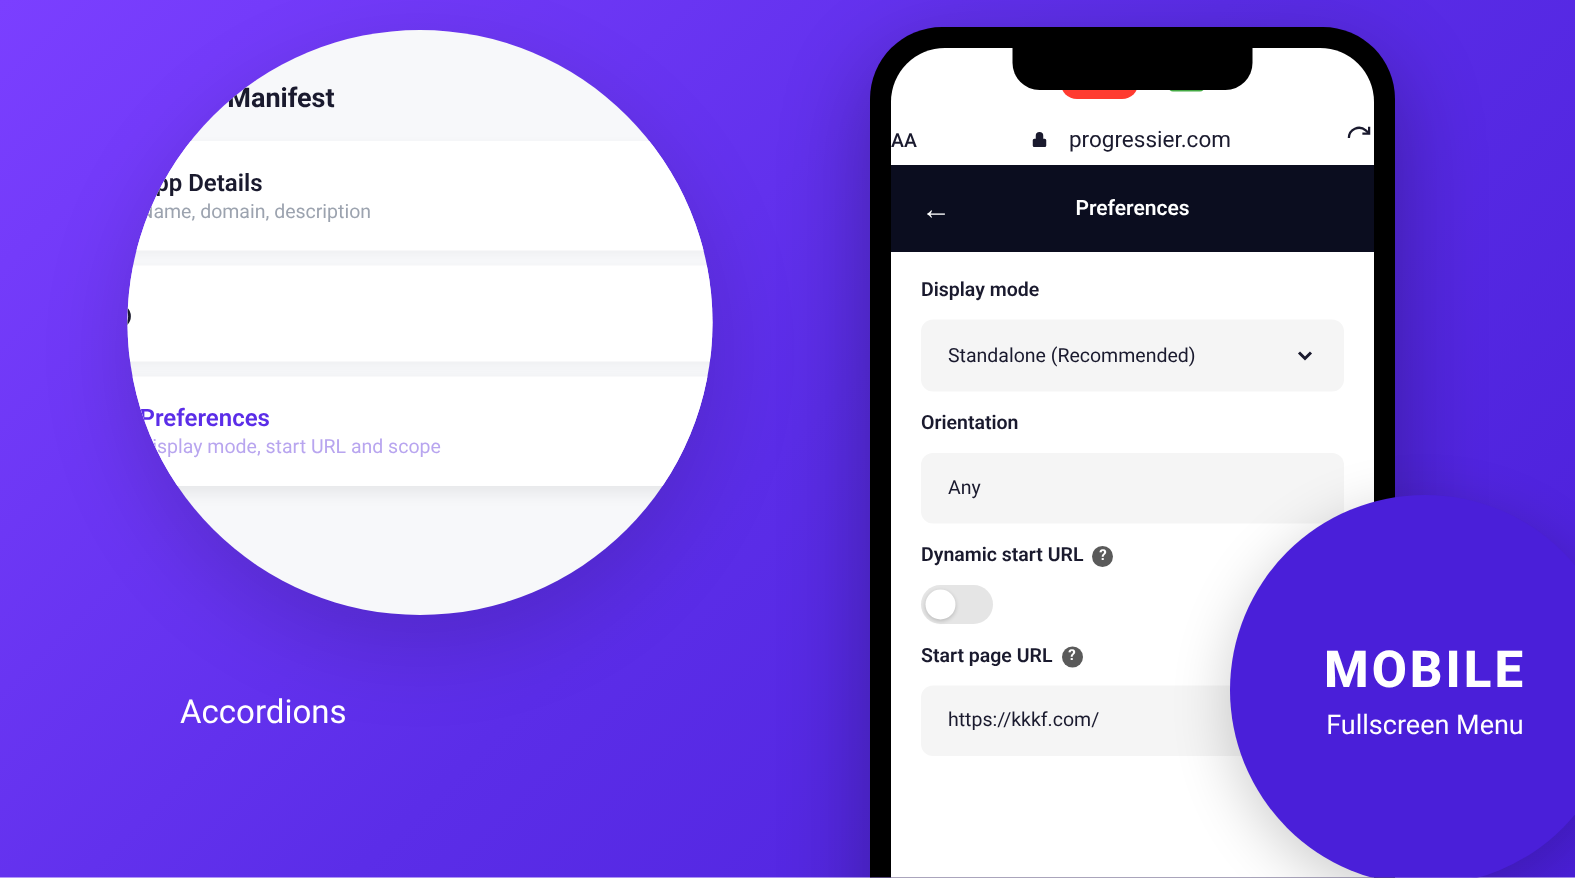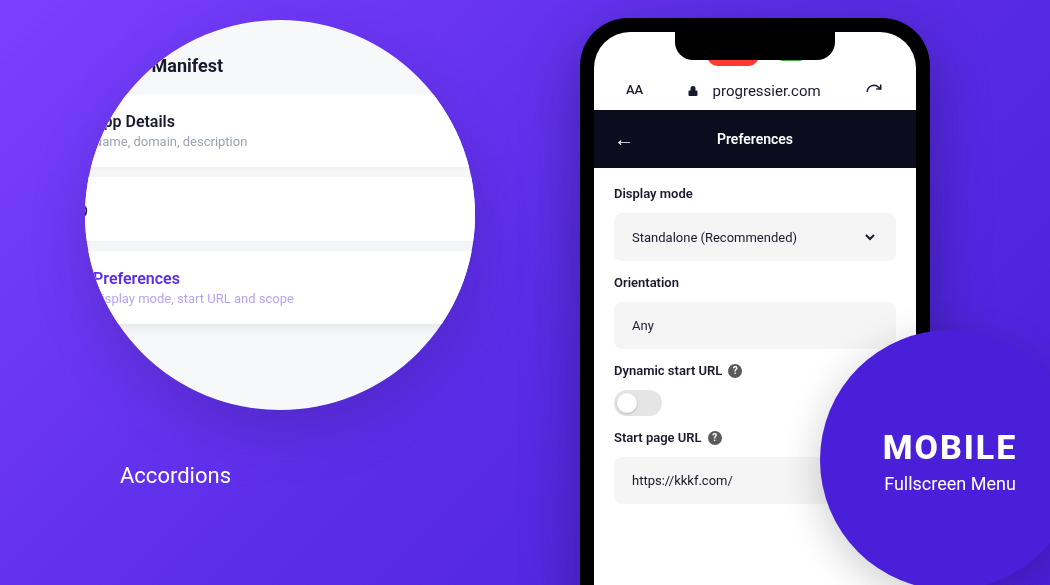--- a/index.html
+++ b/index.html
@@ -21,21 +21,21 @@
 .big-label{font-size:42px;font-weight:800;letter-spacing:3px}
 .sub-label{font-size:22px;font-weight:400;margin-top:8px}
 .right-section{position:absolute;right:0;top:0;width:525px;height:585px}
 .phone{position:absolute;left:55px;top:18px;width:350px;height:700px;background:#000;border-radius:48px;padding:14px;box-shadow:0 20px 60px rgba(0,0,0,0.3)}
 .phone-screen{width:100%;height:100%;background:#fff;border-radius:36px;overflow:hidden;position:relative}
 .notch{position:absolute;top:0;left:50%;transform:translateX(-50%);width:160px;height:28px;background:#000;border-radius:0 0 18px 18px;z-index:10}
 .status-bar{display:flex;justify-content:center;align-items:center;padding:10px 18px 6px;height:42px}
 .time-pill{background:#ff3b30;color:#fff;font-weight:600;font-size:14px;padding:3px 12px;border-radius:14px}
 .status-icons{display:flex;align-items:center;gap:6px;color:#666;font-size:14px}
 .battery{width:24px;height:12px;border:1.5px solid #4a4;border-radius:3px;position:relative;background:linear-gradient(to right,#4a4 60%,transparent 60%)}
-.url-bar{display:flex;align-items:flex-start;padding:8px 32px;gap:10px}
+.url-bar{display:flex;align-items:flex-end;padding:8px 0;gap:10px}
 .text-size{font-size:13px;font-weight:500;color:#1a1a2e}
 .url-text{flex:1;text-align:center;font-size:15px;color:#1a1a2e;display:flex;align-items:center;justify-content:center;gap:14px}
 .reload{width:20px;height:20px;display:flex;align-items:center;justify-content:center}
 .nav-header{background:#0b0d1f;color:#fff;height:58px;display:flex;align-items:center;padding:0 20px;position:relative}
 .back-arrow{position:absolute;left:20px;font-size:20px}
 .nav-title{flex:1;text-align:center;font-size:14px;font-weight:600}
 .form-content{padding:18px 20px}
 .form-label{font-size:13px;font-weight:600;color:#1a1a2e;margin-bottom:12px;margin-top:10px;display:flex;align-items:center;gap:6px}
 .form-label:first-child{margin-top:0}
 .help-icon{width:14px;height:14px;border-radius:50%;background:#5a5a5a;color:#fff;font-size:10px;display:inline-flex;align-items:center;justify-content:center;font-weight:bold}

